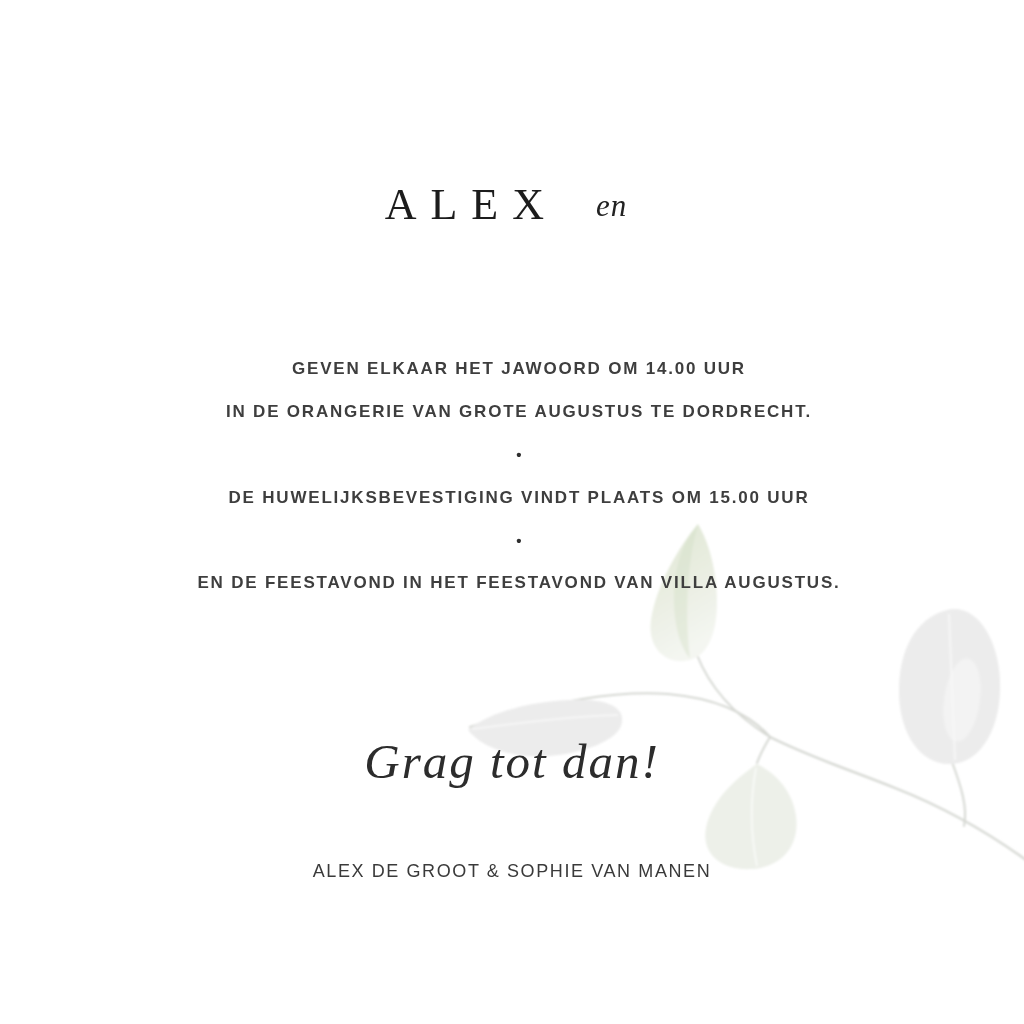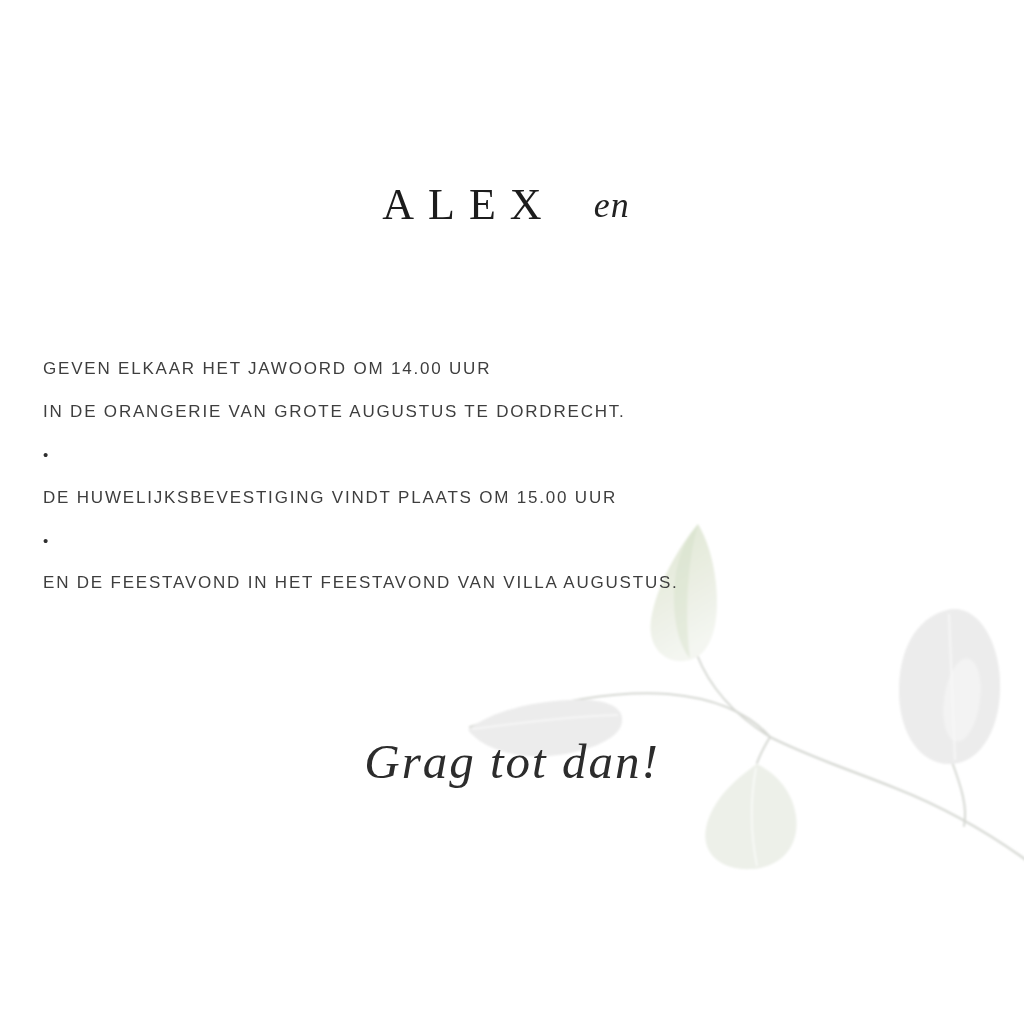--- a/index.html
+++ b/index.html
@@ -37,37 +37,37 @@
     font-weight: 400;
     color: var(--ink-title, #1c1c1c);
   }
   .title .big-name {
     font-size: 44px;
     letter-spacing: 14px;
   }
   .title .and-script {
     font-family: "Liberation Serif", serif;
     font-style: italic;
-    font-size: 36px;
+    font-size: 31px;
     letter-spacing: 1px;
     margin-left: 38px;
     margin-right: 12px;
     color: #222222;
   }
   .details {
     position: absolute;
     top: 348px;
-    left: 43px;
+    left: 14px;
     right: 0;
     z-index: 1;
-    text-align: left;
+    text-align: center;
     line-height: 42.9px;
     font-size: 17px;
     letter-spacing: 1.8px;
-    font-weight: 400;
+    font-weight: 700;
     color: var(--ink-body, #3e3e3e);
   }
   .details p {
     margin: 0;
     height: 42.9px;
   }
   .details p.dot {
     font-size: 15px;
     letter-spacing: 0;
     color: #2f2f2f;
@@ -155,14 +155,15 @@
     <p>GEVEN ELKAAR HET JAWOORD OM 14.00 UUR</p>
     <p>IN DE ORANGERIE VAN GROTE AUGUSTUS TE DORDRECHT.</p>
     <p class="dot">•</p>
     <p>DE HUWELIJKSBEVESTIGING VINDT PLAATS OM 15.00 UUR</p>
     <p class="dot">•</p>
     <p>EN DE FEESTAVOND IN HET FEESTAVOND VAN VILLA AUGUSTUS.</p>
   </main>
 
   <div class="signoff">Grag tot dan!</div>
 
+  <footer class="full-names">ALEX DE GROOT &amp; SOPHIE VAN MANEN</footer>
 
 </div>
 
 </body></html>

